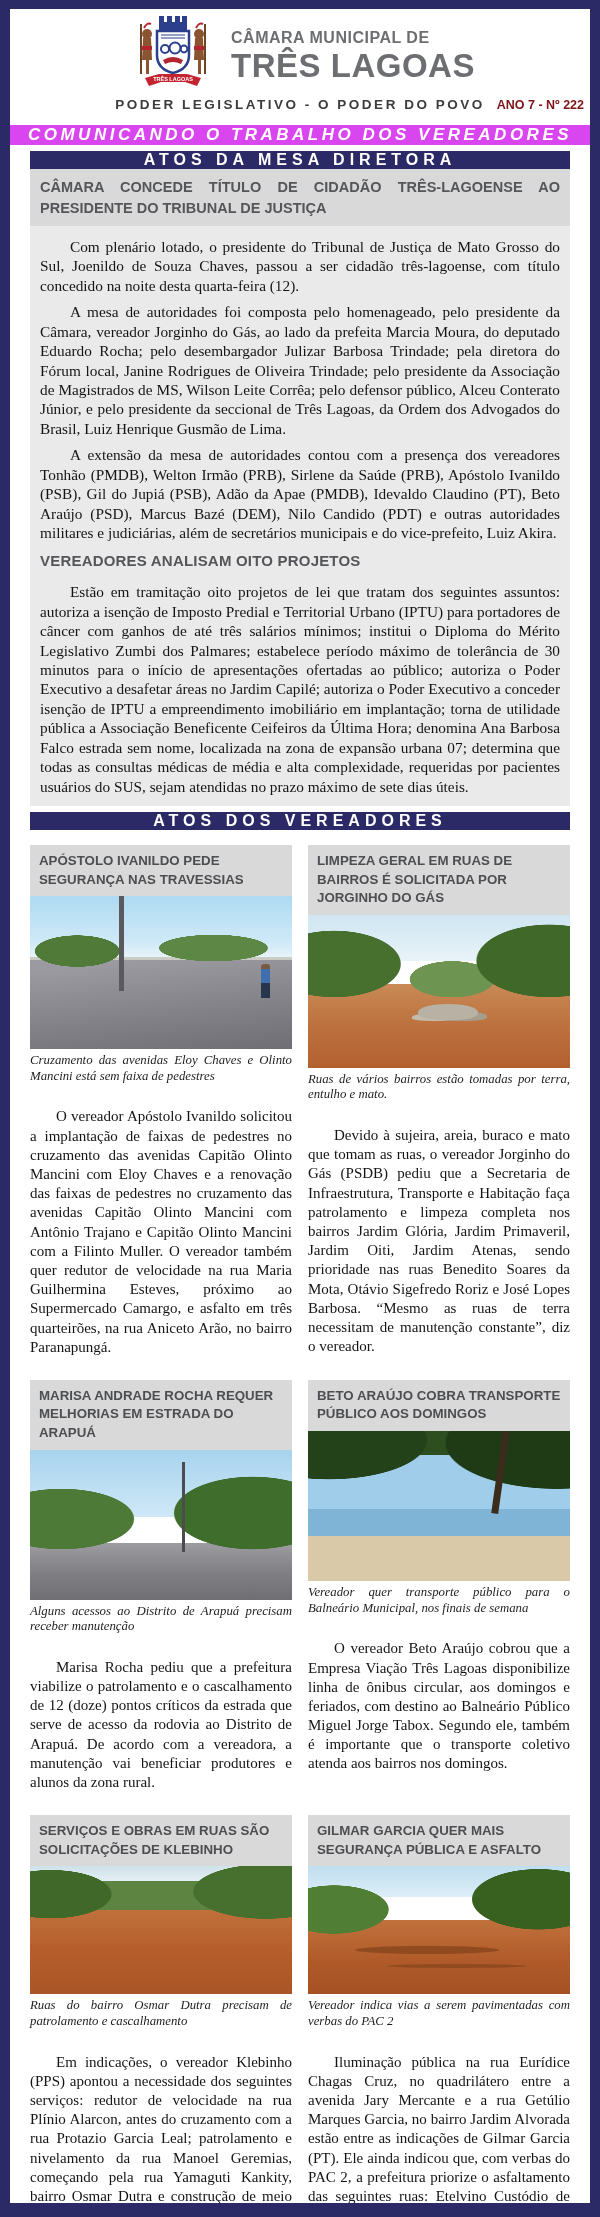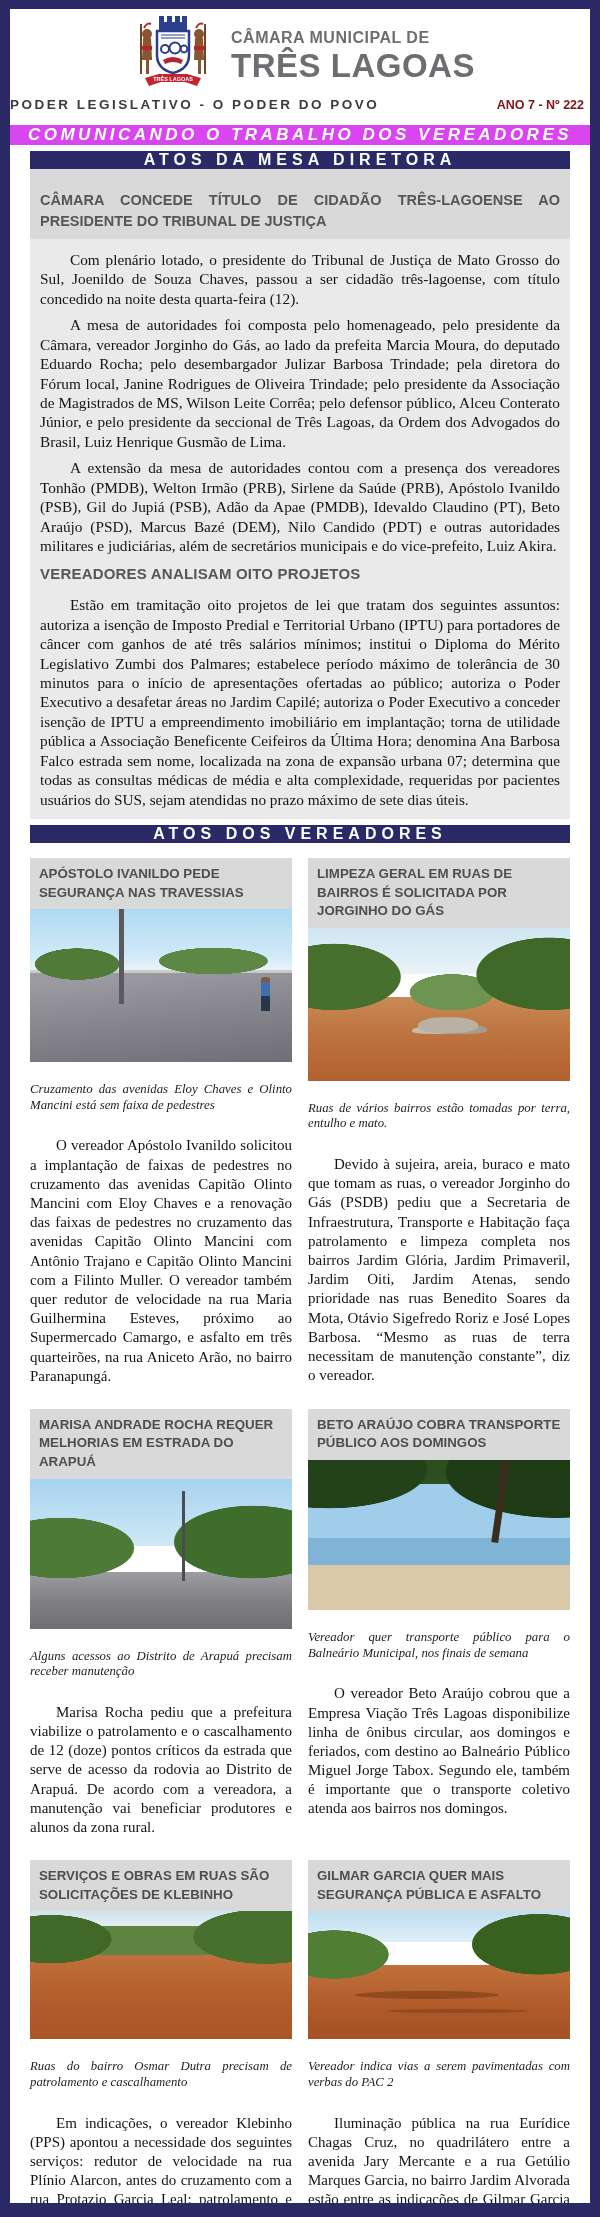--- a/index.html
+++ b/index.html
@@ -20,21 +20,21 @@
 
   
   .masthead { position:relative; height:118px; padding-top:8px; }
   .brand { display:flex; align-items:center; justify-content:center; gap:10px; height:78px; }
   .crest { width:96px; height:80px; flex:0 0 auto; }
   .orgname { text-align:left; color:#6d6e71; line-height:1; }
   .orgname .l1 { font-size:16px; font-weight:bold; letter-spacing:0.5px; }
   .orgname .l2 { font-size:33px; font-weight:bold; letter-spacing:0.5px; margin-top:3px; }
   .tagline-row { position:relative; height:26px; margin-top:2px; }
   .tagline {
-    position:absolute; left:0; right:0; 
+    position:absolute; left:0; right:0; text-align:center;
     font-size:13.5px; color:#3c3c3c; letter-spacing:2.5px; font-weight:bold;
   }
   .edition {
     position:absolute; right:6px; top:1px;
     font-size:12.5px; font-weight:bold; color:#7e1418;
   }
 
   
   .main-banner {
     background:#d946ef; color:#fff; height:32px;
@@ -47,21 +47,21 @@
     margin:6px 20px 0 20px;
     display:flex; align-items:center; justify-content:center;
     font-size:16px; font-weight:bold; letter-spacing:5px;
   }
 
   
   .mesa-panel { background:#eaeaea; margin:0 20px; padding:0 0 10px 0; }
   .article-title {
     background:#d9d9d9; color:#55565a;
     font-size:14.5px; font-weight:bold; line-height:1.45;
-    padding:21px 10px 7px 10px; text-align:justify;
+    padding:8px 10px 7px 10px; text-align:justify;
   }
   .mesa-body { padding:4px 10px 0 10px; }
   .mesa-body p {
     font-family:"Liberation Serif", serif; font-size:15.3px; line-height:1.27;
     color:#141414; text-align:justify; text-indent:30px; margin-top:7px;
   }
   .sub-title {
     color:#55565a; font-size:15px; font-weight:bold;
     padding:10px 10px 2px 10px; letter-spacing:0.2px;
   }
@@ -72,21 +72,21 @@
   .headline {
     background:#d9d9d9; color:#4d4e52;
     font-size:13.3px; font-weight:bold; line-height:1.4;
     padding:7px 9px; min-height:49px;
   }
   .photo { width:100%; position:relative; overflow:hidden; display:block; }
   .h153 { height:153px; } .h150 { height:150px; } .h128 { height:128px; }
   .caption {
     font-family:"Liberation Serif", serif; font-style:italic;
     font-size:12.8px; line-height:1.22; color:#1d1d1d;
-    text-align:justify; margin-top:20px;
+    text-align:justify; margin-top:4px;
   }
   .colbody {
     font-family:"Liberation Serif", serif; font-size:15px; line-height:1.28;
     color:#141414; text-align:justify; text-indent:26px; margin-top:23px;
   }
 
   
   .ph-asphalt-crossing {
     background:
       radial-gradient(ellipse 70px 26px at 18% 36%, #4f7a37 60%, rgba(0,0,0,0) 61%),

